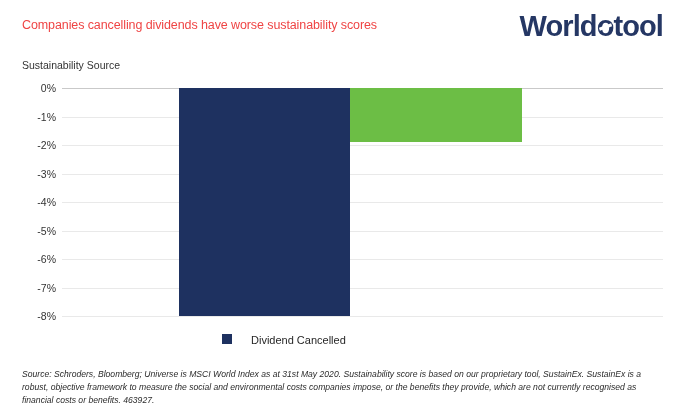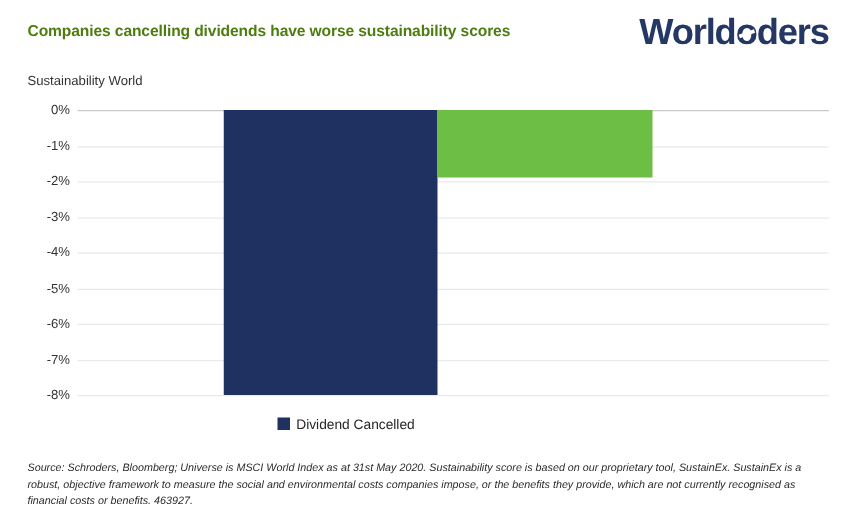--- a/index.html
+++ b/index.html
@@ -21,22 +21,22 @@
     position: absolute;
     left: 0; top: 0;
     width: 687px;
     height: 56px;
   }
   .chart-title {
     position: absolute;
     left: 22px;
     top: 18px;
     font-size: 12.5px;
-    font-weight: bold;
-    color: #4d7c0f;
+    font-weight: normal;
+    color: #ef4444;
     letter-spacing: -0.1px;
     white-space: nowrap;
   }
   .brand-logo {
     position: absolute;
     right: 24px;
     top: 12px;
     font-size: 29px;
     font-weight: bold;
     color: #253764;
@@ -122,21 +122,21 @@
     position: absolute;
     left: 0;
     top: 334px;
     width: 687px;
     height: 18px;
   }
   .legend-item {
     position: absolute;
     display: flex;
     align-items: flex-start;
-    gap: 5px;
+    gap: 19px;
     font-size: 11px;
     color: #262626;
     white-space: nowrap;
     padding-left: 32px;
   }
   .legend-swatch {
     width: 10px;
     height: 10px;
     flex: 0 0 auto;
   }
@@ -153,25 +153,25 @@
     font-style: italic;
   }
 </style>
 </head>
 <body>
 
 <div class="header">
   <div class="chart-title">Companies cancelling dividends have worse sustainability scores</div>
 
   <div class="brand-logo">
-    <span>World</span><span class="slashed-o">o</span><span>ders</span>
+    <span>World</span><span class="slashed-o">o</span><span>tool</span>
   </div>
 </div>
 
-<div class="axis-title">Sustainability World</div>
+<div class="axis-title">Sustainability Source</div>
 
 <div class="plot-wrap">
   <div>
     <div class="ytick" style="top:8px">0%</div>
     <div class="ytick" style="top:36.5px">-1%</div>
     <div class="ytick" style="top:65px">-2%</div>
     <div class="ytick" style="top:93.5px">-3%</div>
     <div class="ytick" style="top:122px">-4%</div>
     <div class="ytick" style="top:150.5px">-5%</div>
     <div class="ytick" style="top:179px">-6%</div>

